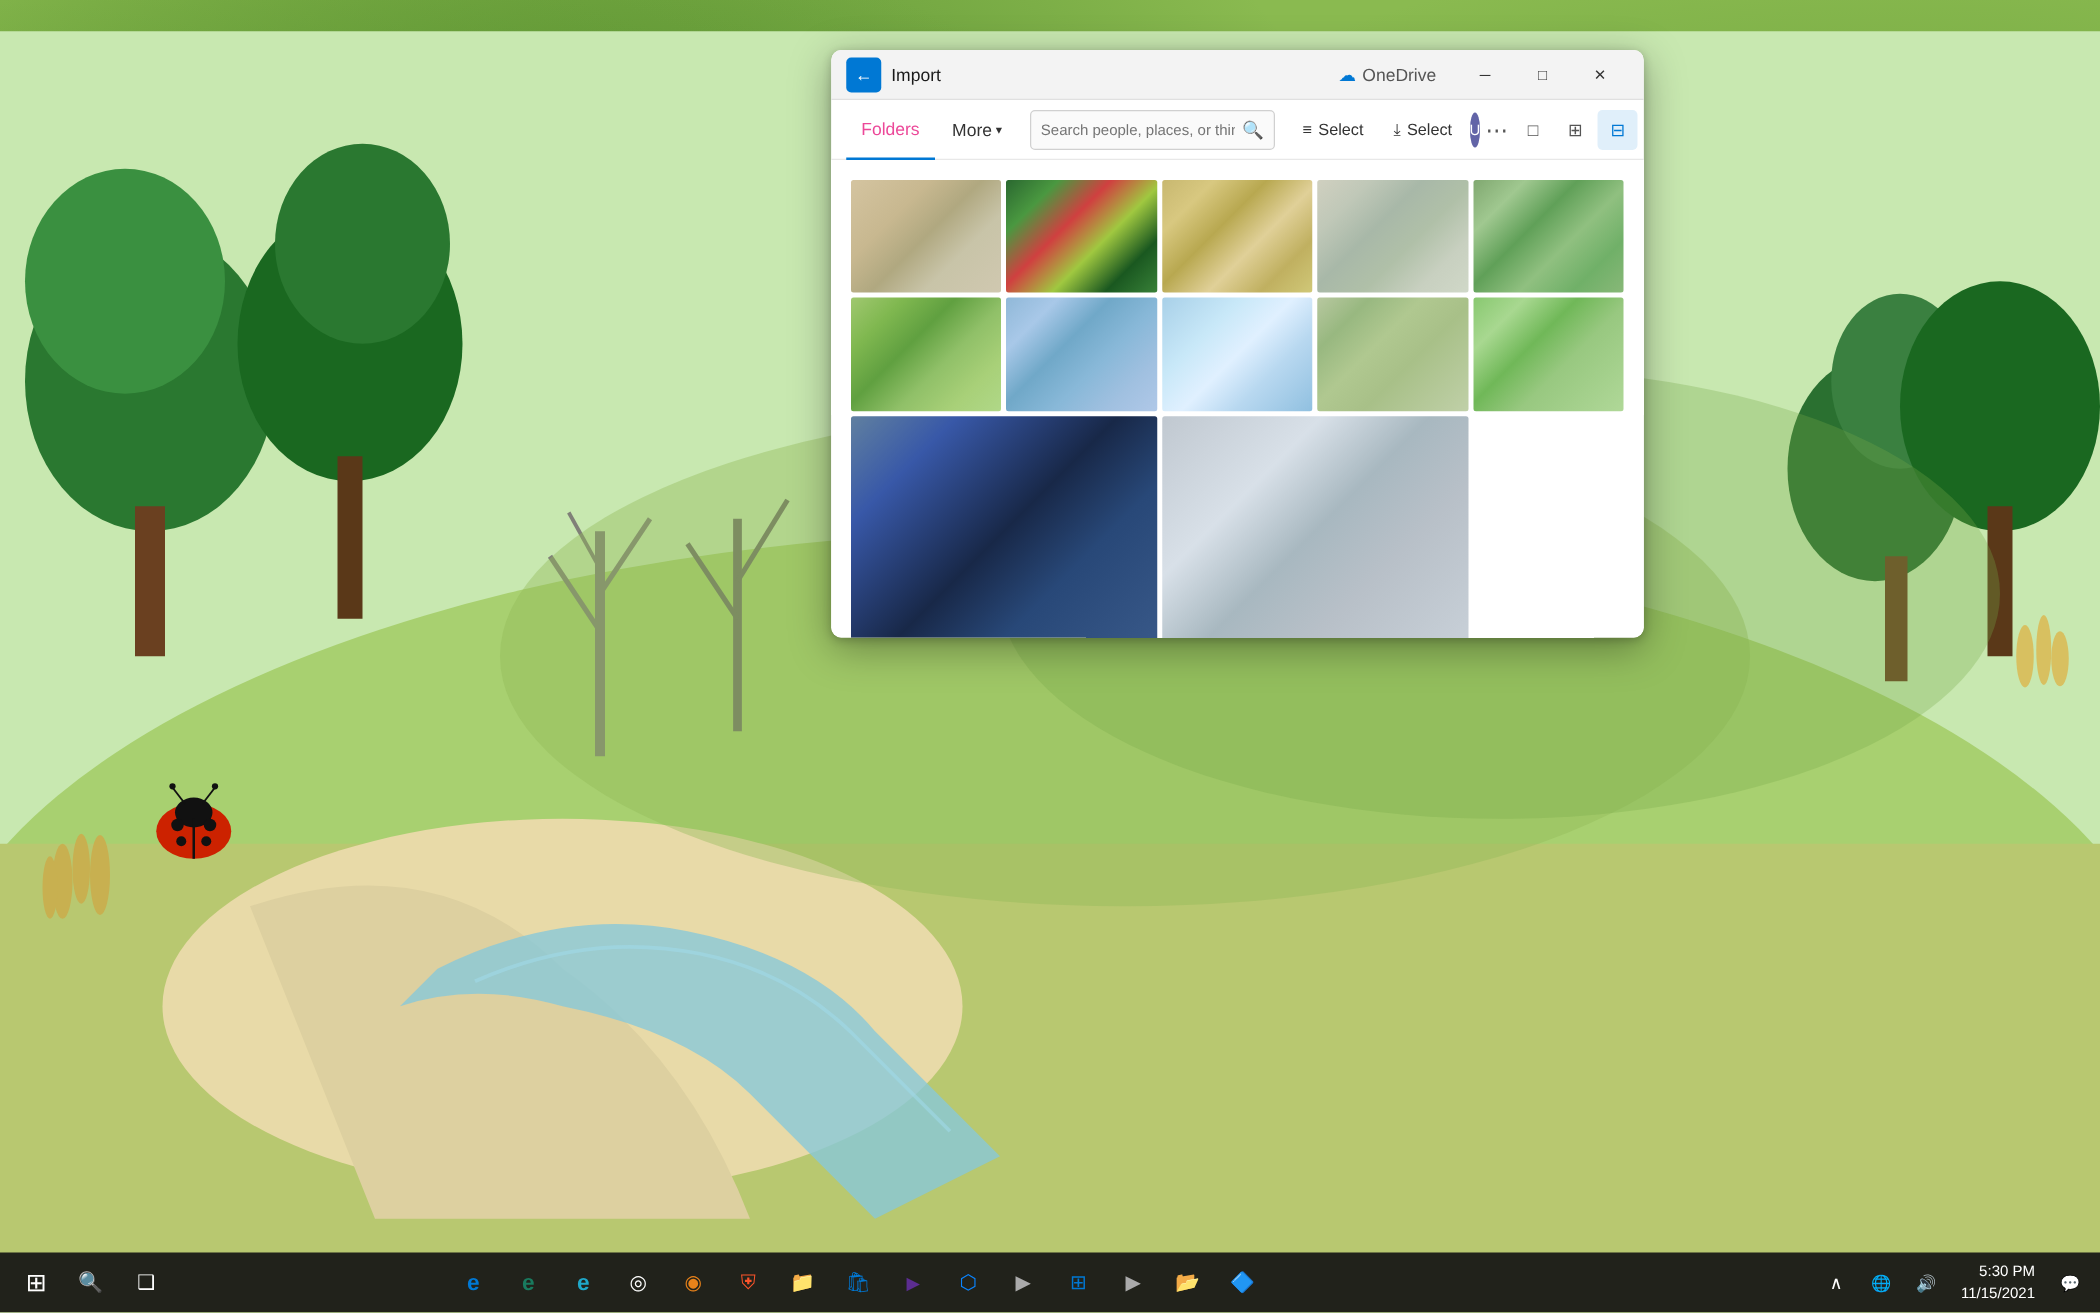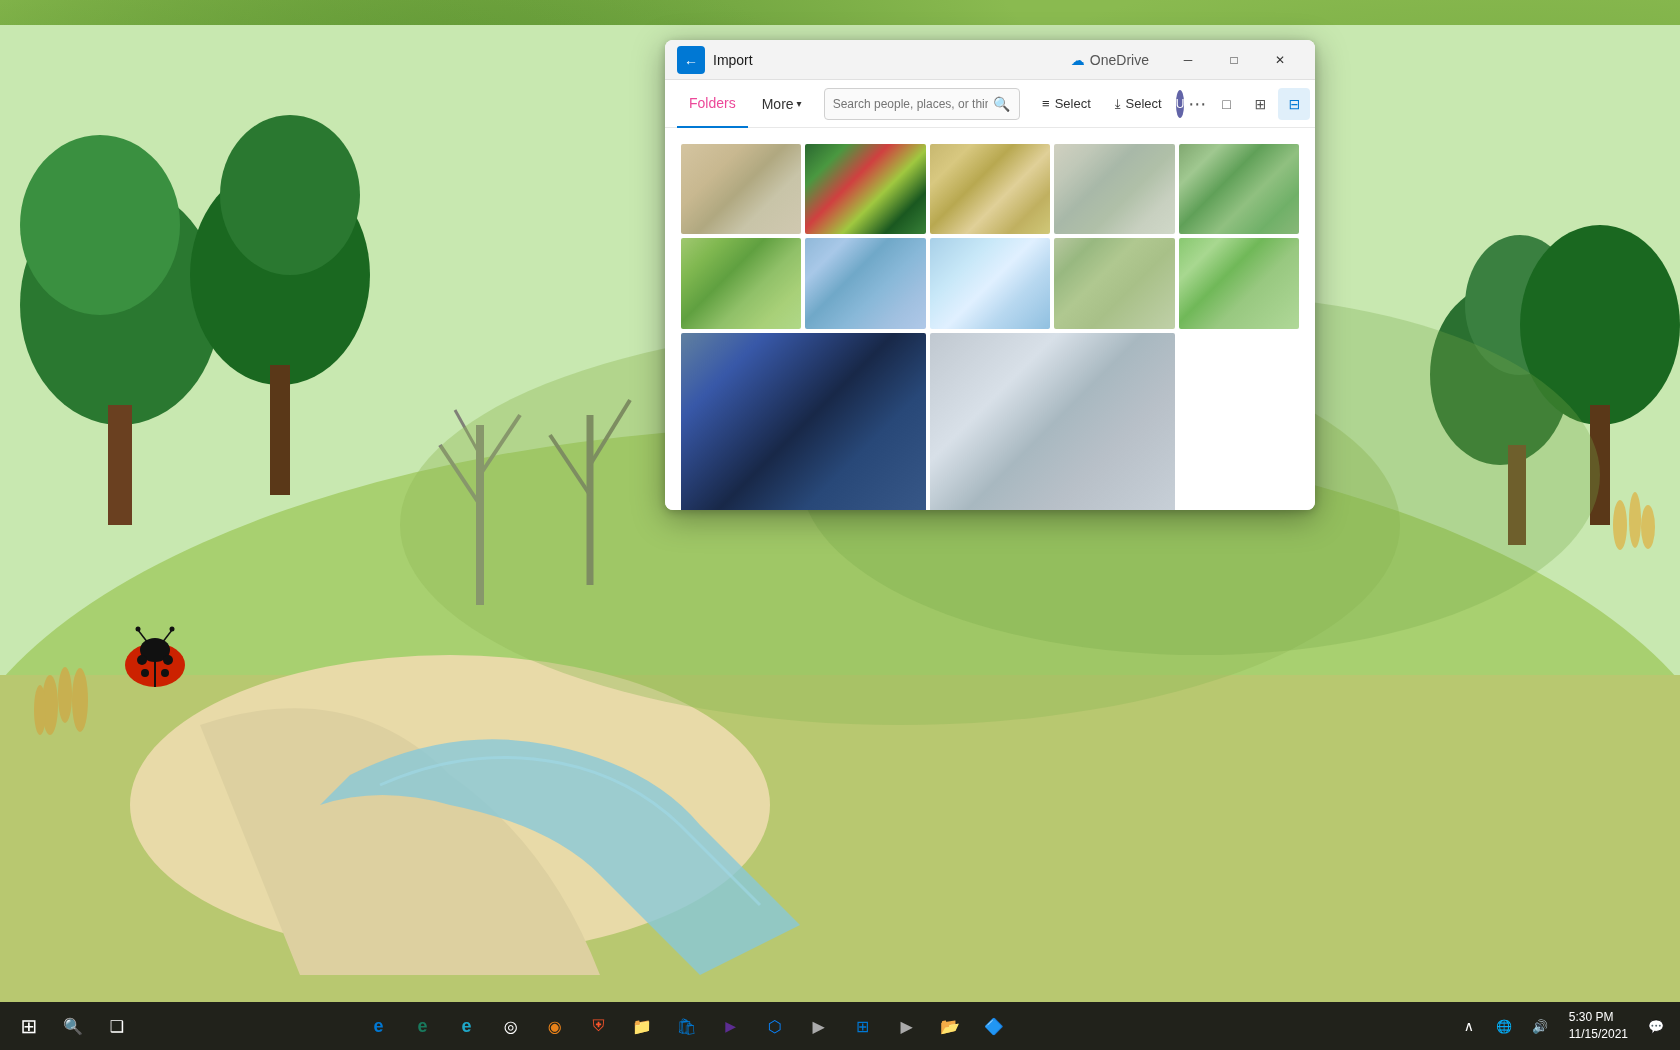--- a/index.html
+++ b/index.html
@@ -87,20 +87,21 @@
       align-items: center;
       justify-content: center;
       cursor: pointer;
       font-size: 14px;
       color: white;
     }
 
     #clock {
       display: flex;
       flex-direction: column;
+      align-items: flex-end;
       justify-content: center;
       padding: 0 8px;
       height: 42px;
       cursor: pointer;
       font-size: 12px;
       color: white;
       line-height: 1.4;
     }
 
     

